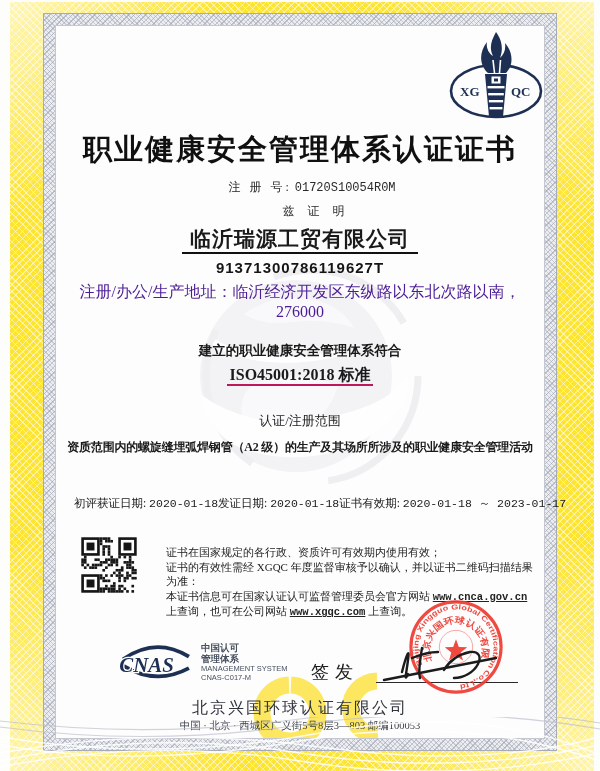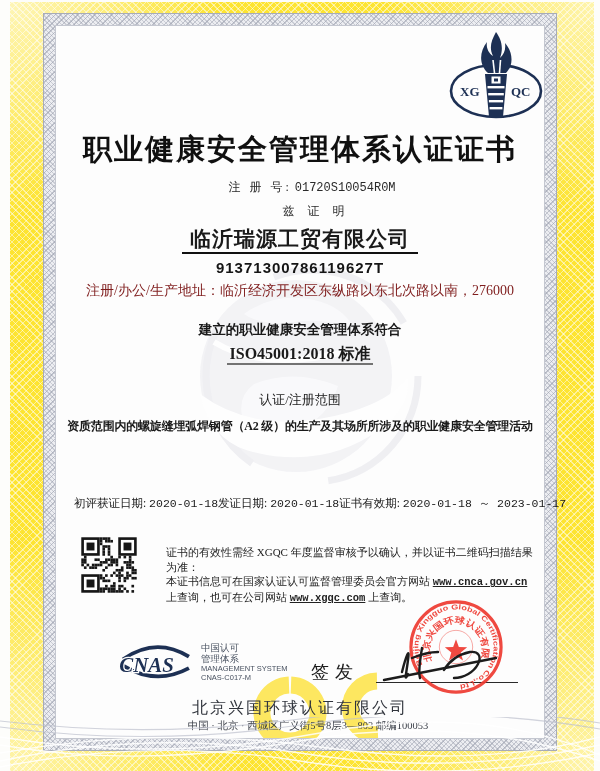--- a/index.html
+++ b/index.html
@@ -49,59 +49,59 @@
   .mono{font-family:"Liberation Mono","DejaVu Sans Mono",monospace;}
   .certify-line{margin-top:7px;font-size:12px;letter-spacing:5px;color:#2a2a2a;padding-left:32px;}
   .company-name{
     margin-top:5px;font-size:21px;font-weight:bold;letter-spacing:1px;
   }
   .company-name span{border-bottom:2px solid #111;padding:0 8px 1px;}
   .company-code{
     margin-top:6px;font-size:15px;font-weight:bold;letter-spacing:1px;
     font-family:"Liberation Sans","DejaVu Sans",sans-serif;color:#151515;
   }
-  .addr-line{margin-top:6px;font-size:14px;color:#7f1d1d;}
+  .addr-line{margin-top:6px;font-size:16px;color:#4c1d95;}
   .conform-line{margin-top:21px;font-size:13.5px;font-weight:bold;}
   .standard-line{margin-top:5px;font-size:16px;font-weight:bold;}
-  .standard-line span{border-bottom:2px solid #737373;padding:0 3px 1px;}
+  .standard-line span{border-bottom:2px solid #be185d;padding:0 3px 1px;}
   .scope-title{margin-top:26px;font-size:13px;color:#222;}
   .scope-text{margin-top:9px;font-size:12px;font-weight:bold;letter-spacing:-0.2px;}
 
   .dates-row{
     position:absolute;left:0;top:470px;width:100%;box-sizing:border-box;
     padding:0 16px 0 18px;display:flex;justify-content:space-between;
     font-size:11.5px;white-space:nowrap;z-index:1;
   }
   .qr{position:absolute;left:20px;top:506px;z-index:1;}
   .notes{
     position:absolute;left:110px;top:519px;width:372px;z-index:1;
     font-size:11px;line-height:14.6px;color:#222;text-align:left;
   }
   .notes .url{font-weight:bold;text-decoration:underline;font-family:"Liberation Mono","DejaVu Sans Mono",monospace;font-size:10.5px;}
 
   .cnas-group{position:absolute;left:62px;top:612px;display:flex;align-items:center;gap:7px;z-index:1;}
   .cnas-text{text-align:left;color:#47505f;line-height:1.15;}
-  .cnas-text .zh{font-size:9.5px;}
+  .cnas-text .zh{font-size:9.5px;font-weight:bold;}
   .cnas-text .en{font-size:7.5px;font-family:"Liberation Sans","DejaVu Sans",sans-serif;}
 
   .sign-label{
     position:absolute;left:255px;top:634px;font-size:18px;letter-spacing:6px;z-index:1;
   }
   .sign-line{
     position:absolute;left:320px;top:656px;width:142px;border-bottom:1.5px solid #2a2a2a;z-index:1;
   }
   .seal{position:absolute;left:351px;top:572px;z-index:2;opacity:.92;}
   .signature{position:absolute;left:318px;top:606px;z-index:3;}
 
   .issuer-name{
     position:absolute;left:0;top:672px;width:100%;text-align:center;z-index:1;
     font-size:16px;letter-spacing:2px;color:#30343c;
   }
   .issuer-addr{
-    position:absolute;left:8px;top:693px;width:100%;text-align:center;z-index:1;
+    position:absolute;left:0;top:693px;width:100%;text-align:center;z-index:1;
     font-size:10.5px;color:#3a3f48;
   }
   .bottom-waves{position:absolute;left:0;bottom:0;z-index:3;pointer-events:none;}
 </style>
 </head>
 <body>
 
 <div class="border-yellow"></div>
 <div class="frame-gray"></div>
 
@@ -315,20 +315,21 @@
       <rect x="4" y="4" width="3" height="3" fill="#161616"></rect>
       <rect x="16" y="2" width="7" height="7" fill="#161616"></rect>
       <rect x="17" y="3" width="5" height="5" fill="#fdfdfd"></rect>
       <rect x="18" y="4" width="3" height="3" fill="#161616"></rect>
       <rect x="2" y="16" width="7" height="7" fill="#161616"></rect>
       <rect x="3" y="17" width="5" height="5" fill="#fdfdfd"></rect>
       <rect x="4" y="18" width="3" height="3" fill="#161616"></rect>
     </svg>
 
   <div class="notes">
+    <div>证书在国家规定的各行政、资质许可有效期内使用有效；</div>
     <div>证书的有效性需经 XGQC 年度监督审核予以确认，并以证书二维码扫描结果为准：</div>
     <div><span>本证书信息可在国家认证认可监督管理委员会官方网站 </span><span class="url">www.cnca.gov.cn</span></div>
     <div><span>上查询，也可在公司网站 </span><span class="url">www.xgqc.com</span><span> 上查询。</span></div>
   </div>
 
   <div class="cnas-group">
     <svg width="76" height="50" viewBox="0 0 120 64">
       <path d="M8 26 Q60 -10 112 22" stroke="#1d3054" stroke-width="6" fill="none"></path>
       <path d="M8 36 Q60 68 112 40" stroke="#1d3054" stroke-width="6" fill="none"></path>
       <text x="2" y="46" font-size="33" font-weight="bold" font-style="italic" font-family="Liberation Serif, serif" fill="#1d3054" stroke="#fdfdfd" stroke-width="4" paint-order="stroke">CNAS</text>

